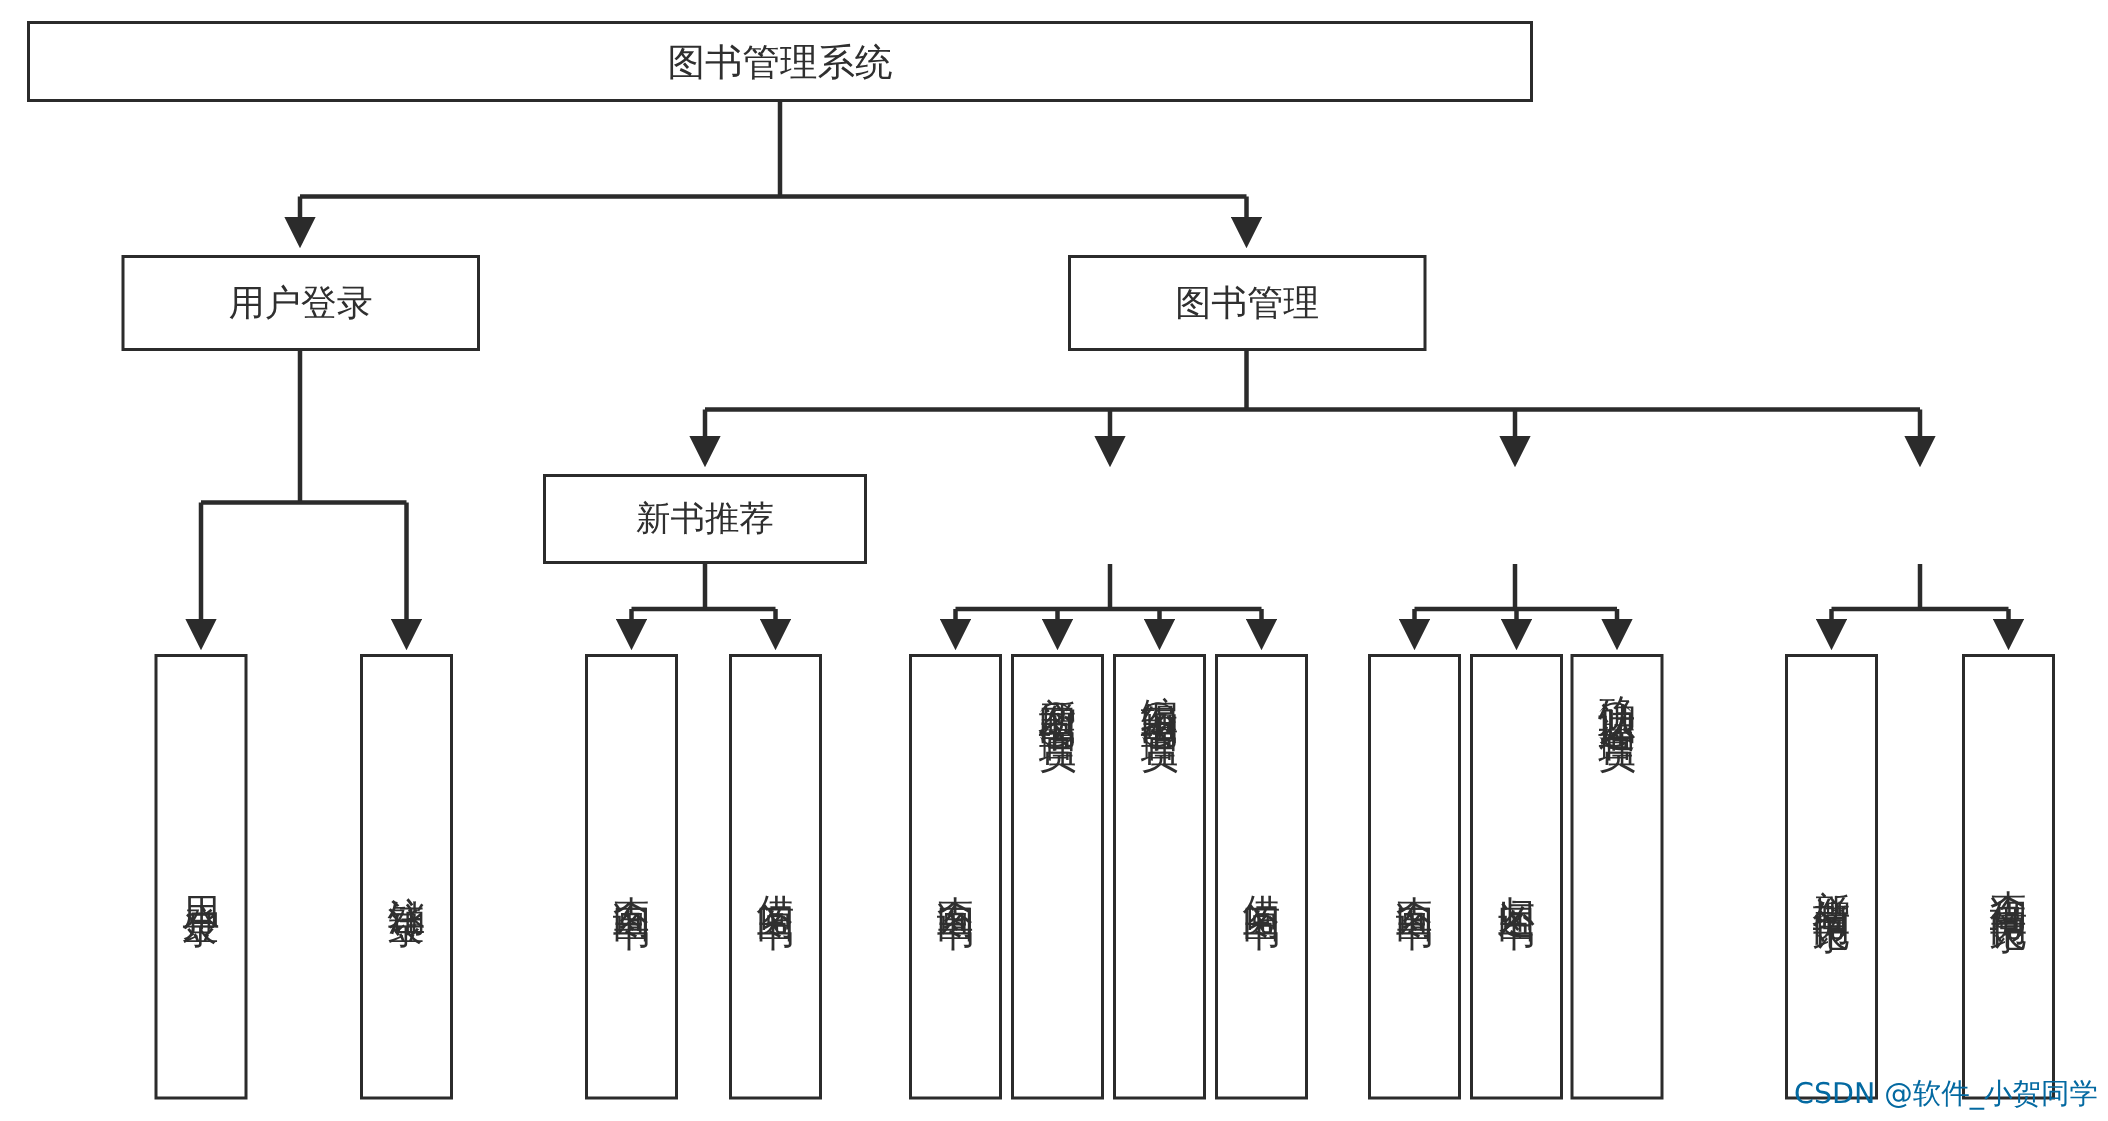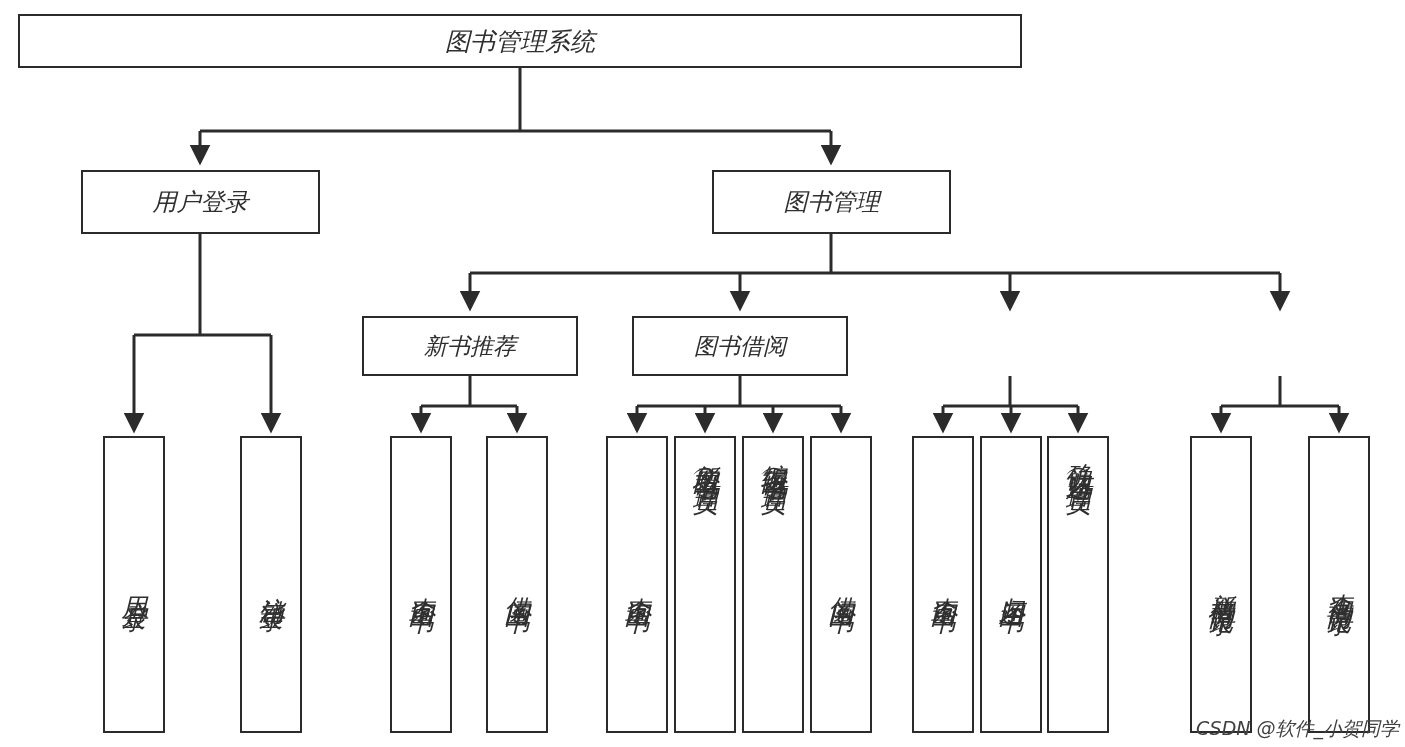--- a/index.html
+++ b/index.html
@@ -11,21 +11,20 @@
     width: 1405px;
     height: 747px;
     font-family: "DejaVu Sans", "Liberation Sans", sans-serif;
     overflow: hidden;
   }
   #diagram-root {
     position: relative;
     width: 1405px;
     height: 573px;
     background: #ffffff;
-    font-style: italic;
   }
   svg.wires {
     position: absolute;
     left: 0;
     top: 0;
     width: 1405px;
     height: 747px;
     pointer-events: none;
   }
   .node {
@@ -59,21 +58,21 @@
     writing-mode: vertical-rl;
     text-orientation: upright;
     font-size: 25px;
     letter-spacing: 4px;
     line-height: 1.0;
     white-space: nowrap;
   }
   .leaf.leaf-mid { align-items: center; padding-top: 0; }
   .watermark {
     position: absolute;
-    color: #404040;
+    color: #0369a1;
     font-size: 19px;
     font-family: "DejaVu Sans", "Liberation Sans", sans-serif;
     white-space: nowrap;
     user-select: none;
   }
 </style>
 </head>
 <body>
 
 <div id="diagram-root">
@@ -135,23 +134,20 @@
   <div class="node lvl1" style="left:81px; top:170px; width:239px; height:64px;">
     <span class="node-label">用户登录</span>
   </div>
   <div class="node lvl1" style="left:712px; top:170px; width:239px; height:64px;">
     <span class="node-label">图书管理</span>
   </div>
 
   <div class="node lvl2" style="left:362px; top:316px; width:216px; height:60px;">
     <span class="node-label">新书推荐</span>
   </div>
-  <div class="node lvl2" style="left:632px; top:316px; width:216px; height:60px;">
-    <span class="node-label">图书借阅</span>
-  </div>
 
   <div class="node leaf leaf-mid" style="left:103px; top:436px; width:62px; height:297px;">
     <span class="node-label">用户登录</span>
   </div>
   <div class="node leaf leaf-mid" style="left:240px; top:436px; width:62px; height:297px;">
     <span class="node-label">注销登录</span>
   </div>
 
   <div class="node leaf leaf-mid" style="left:390px; top:436px; width:62px; height:297px;">
     <span class="node-label">查询图书</span>

